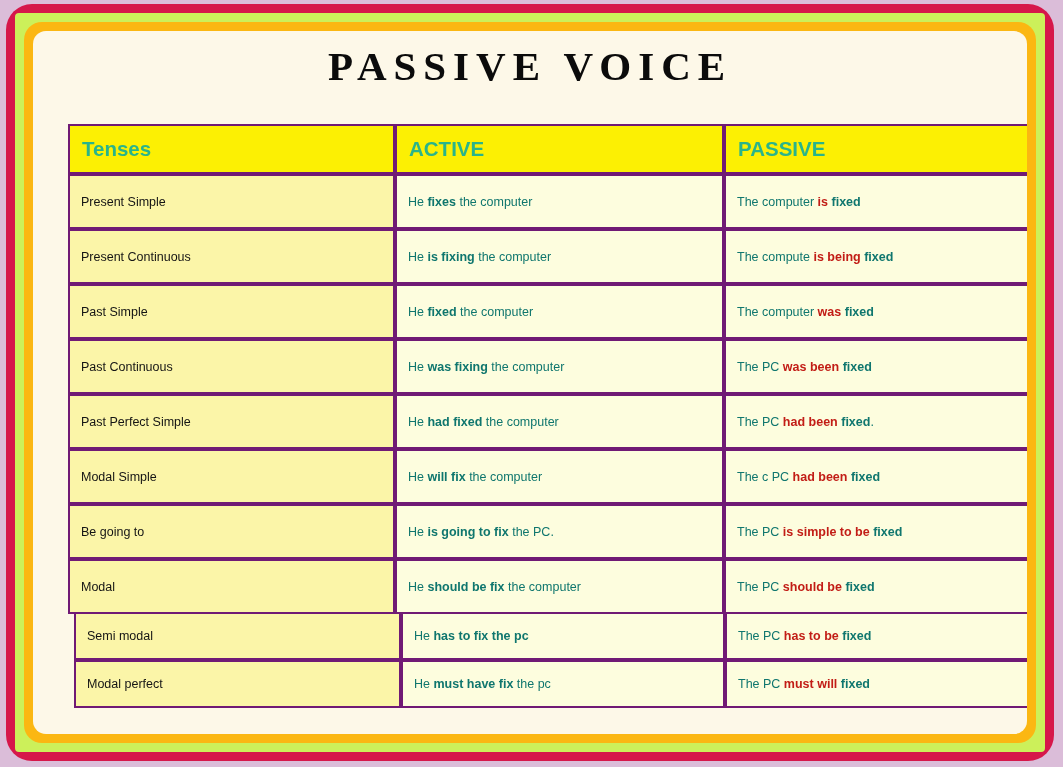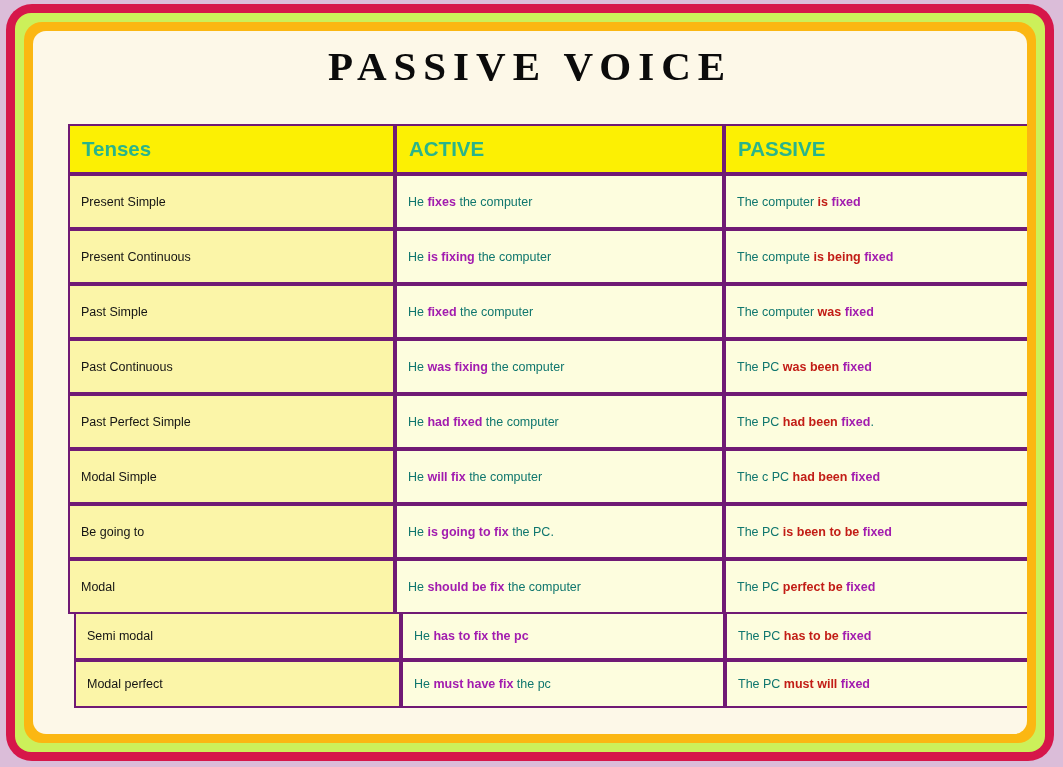--- a/index.html
+++ b/index.html
@@ -25,21 +25,21 @@
     background: #d6174a;
     border-radius: 26px;
   }
   #frame-green {
     position: absolute;
     left: 9px;
     top: 9px;
     right: 9px;
     bottom: 9px;
     background: #ccf05a;
-    border-radius: 16px;
+    border-radius: 4px;
   }
   #frame-orange {
     position: absolute;
     left: 9px;
     top: 9px;
     right: 9px;
     bottom: 9px;
     background: #fbb712;
     border-radius: 18px;
   }
@@ -108,21 +108,21 @@
     width: 986px;
   }
   #extra-table {
     left: 41px;
     top: 581px;
     width: 974px;
   }
   #extra-table td { height: 44px; margin-left: 36px; }
 
   .hl { color: #c21d16; font-weight: bold; }
-  .bk { color: #a21caf; font-weight: bold; }
+  .bk { color: #0f766e; font-weight: bold; }
   .pl { color: #0f766e; font-weight: normal; }
 </style>
 </head>
 <body>
 
 <div id="frame-outer">
   <div id="frame-green">
     <div id="frame-orange">
       <div id="frame-inner">
 
@@ -168,26 +168,26 @@
                 <td><span class="pl">The PC </span><span class="hl">had been</span><span class="pl"> </span><span class="bk">fixed</span><span class="pl">.</span></td>
               </tr>
               <tr>
                 <td class="tense-cell">Modal Simple</td>
                 <td><span class="pl">He </span><span class="bk">will fix</span><span class="pl"> the computer</span></td>
                 <td><span class="pl">The c PC </span><span class="hl">had been</span><span class="pl"> </span><span class="bk">fixed</span></td>
               </tr>
               <tr>
                 <td class="tense-cell">Be going to</td>
                 <td><span class="pl">He </span><span class="bk">is going to fix</span><span class="pl"> the PC.</span></td>
-                <td><span class="pl">The PC </span><span class="hl">is been to be</span><span class="pl"> </span><span class="bk">fixed</span></td>
+                <td><span class="pl">The PC </span><span class="hl">is simple to be</span><span class="pl"> </span><span class="bk">fixed</span></td>
               </tr>
               <tr>
                 <td class="tense-cell">Modal</td>
                 <td><span class="pl">He </span><span class="bk">should be fix</span><span class="pl"> the computer</span></td>
-                <td><span class="pl">The PC </span><span class="hl">perfect  be</span><span class="pl"> </span><span class="bk">fixed</span></td>
+                <td><span class="pl">The PC </span><span class="hl">should  be</span><span class="pl"> </span><span class="bk">fixed</span></td>
               </tr>
             </tbody>
         </table>
 
         <table id="extra-table" class="vtable">
           <colgroup>
             <col style="width:327px">
             <col style="width:324px">
             <col style="width:323px">
           </colgroup>

